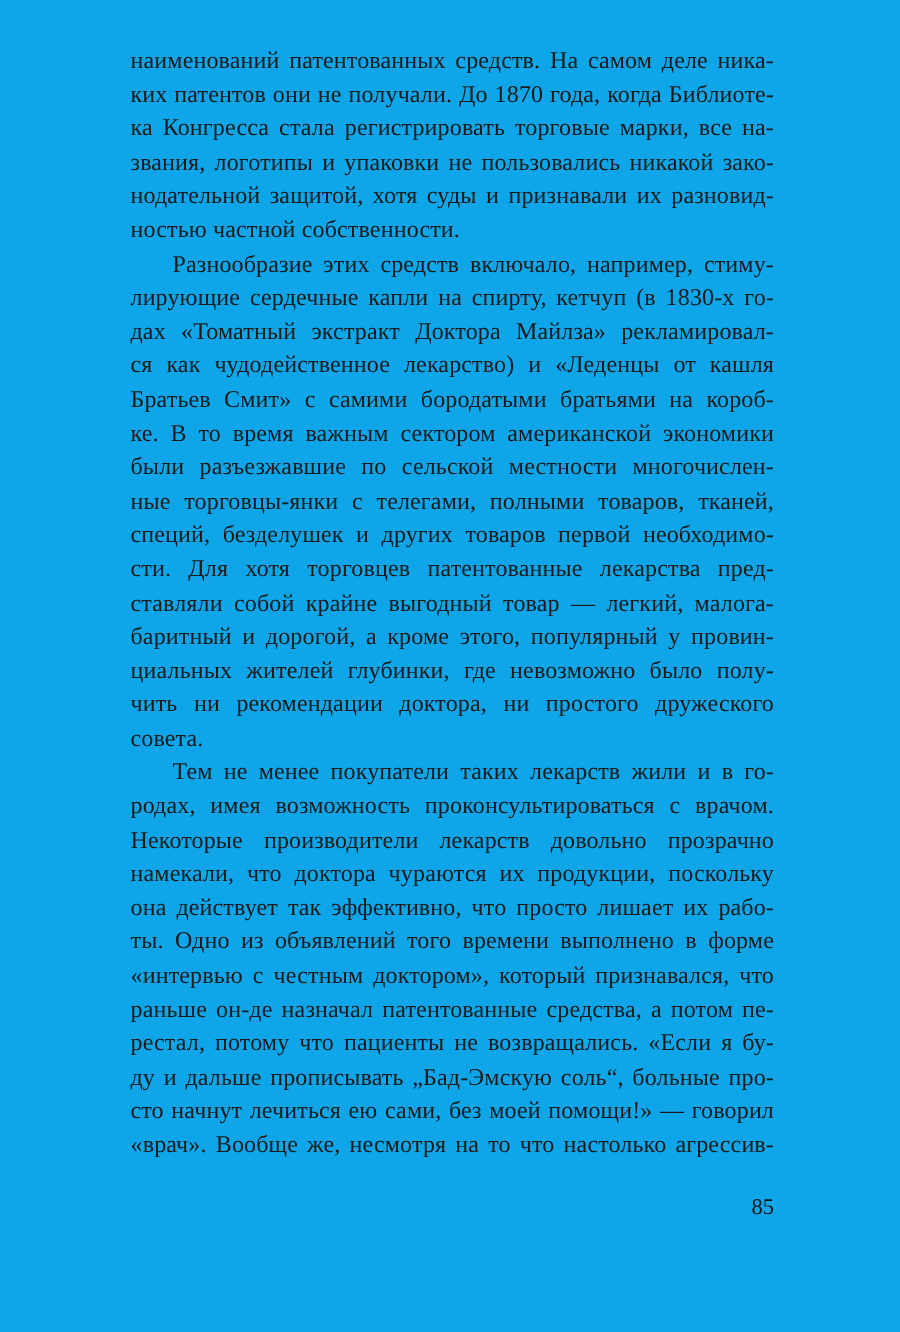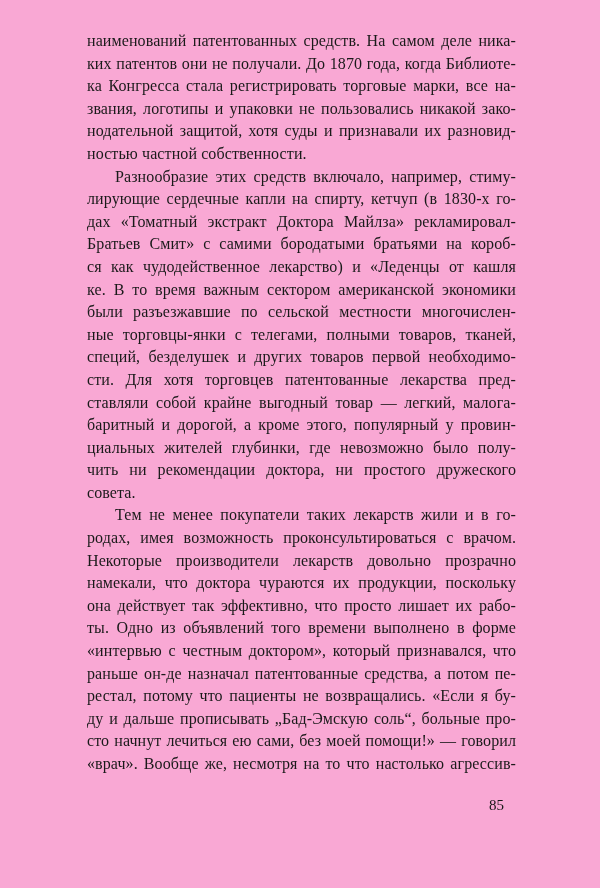--- a/index.html
+++ b/index.html
@@ -4,21 +4,21 @@
 <style>
   html, body {
     margin: 0;
     padding: 0;
     background: #ffffff;
   }
   .page {
     position: relative;
     width: 600px;
     height: 888px;
-    background: #f9a8d4;
+    background: #0ea5e9;
     overflow: hidden;
     font-family: "Liberation Serif", "DejaVu Serif", serif;
     color: #1a1a1a;
   }
   .text-column {
     position: absolute;
     left: 87px;
     top: 30px;
     width: 429px;
   }
@@ -37,21 +37,21 @@
     text-align: justify;
     text-align-last: justify;
   }
   .line.indent {
     text-indent: 28px;
     font-family: Liberation Serif, serif;
   }
   .page-number {
     position: absolute;
     top: 796px;
-    left: 75px;
+    left: 87px;
     width: 429px;
     text-align: right;
     font-size: 15px;
     line-height: 18px;
     color: #161616;
   }
 </style>
 </head>
 <body>
 
@@ -62,22 +62,22 @@
         <div class="line justify">ких патентов они не получали. До 1870 года, когда Библиоте-</div>
         <div class="line justify">ка Конгресса стала регистрировать торговые марки, все на-</div>
         <div class="line justify">звания, логотипы и упаковки не пользовались никакой зако-</div>
         <div class="line justify">нодательной защитой, хотя суды и признавали их разновид-</div>
         <div class="line">ностью частной собственности.</div>
       </div>
       <div class="paragraph">
         <div class="line justify indent">Разнообразие этих средств включало, например, стиму-</div>
         <div class="line justify">лирующие сердечные капли на спирту, кетчуп (в 1830-х го-</div>
         <div class="line justify">дах «Томатный экстракт Доктора Майлза» рекламировал-</div>
+        <div class="line justify">ся как чудодейственное лекарство) и «Леденцы от кашля</div>
         <div class="line justify">Братьев Смит» с самими бородатыми братьями на короб-</div>
-        <div class="line justify">ся как чудодейственное лекарство) и «Леденцы от кашля</div>
         <div class="line justify">ке. В то время важным сектором американской экономики</div>
         <div class="line justify">были разъезжавшие по сельской местности многочислен-</div>
         <div class="line justify">ные торговцы-янки с телегами, полными товаров, тканей,</div>
         <div class="line justify">специй, безделушек и других товаров первой необходимо-</div>
         <div class="line justify">сти. Для хотя торговцев патентованные лекарства пред-</div>
         <div class="line justify">ставляли собой крайне выгодный товар — легкий, малога-</div>
         <div class="line justify">баритный и дорогой, а кроме этого, популярный у провин-</div>
         <div class="line justify">циальных жителей глубинки, где невозможно было полу-</div>
         <div class="line justify">чить ни рекомендации доктора, ни простого дружеского</div>
         <div class="line">совета.</div>

